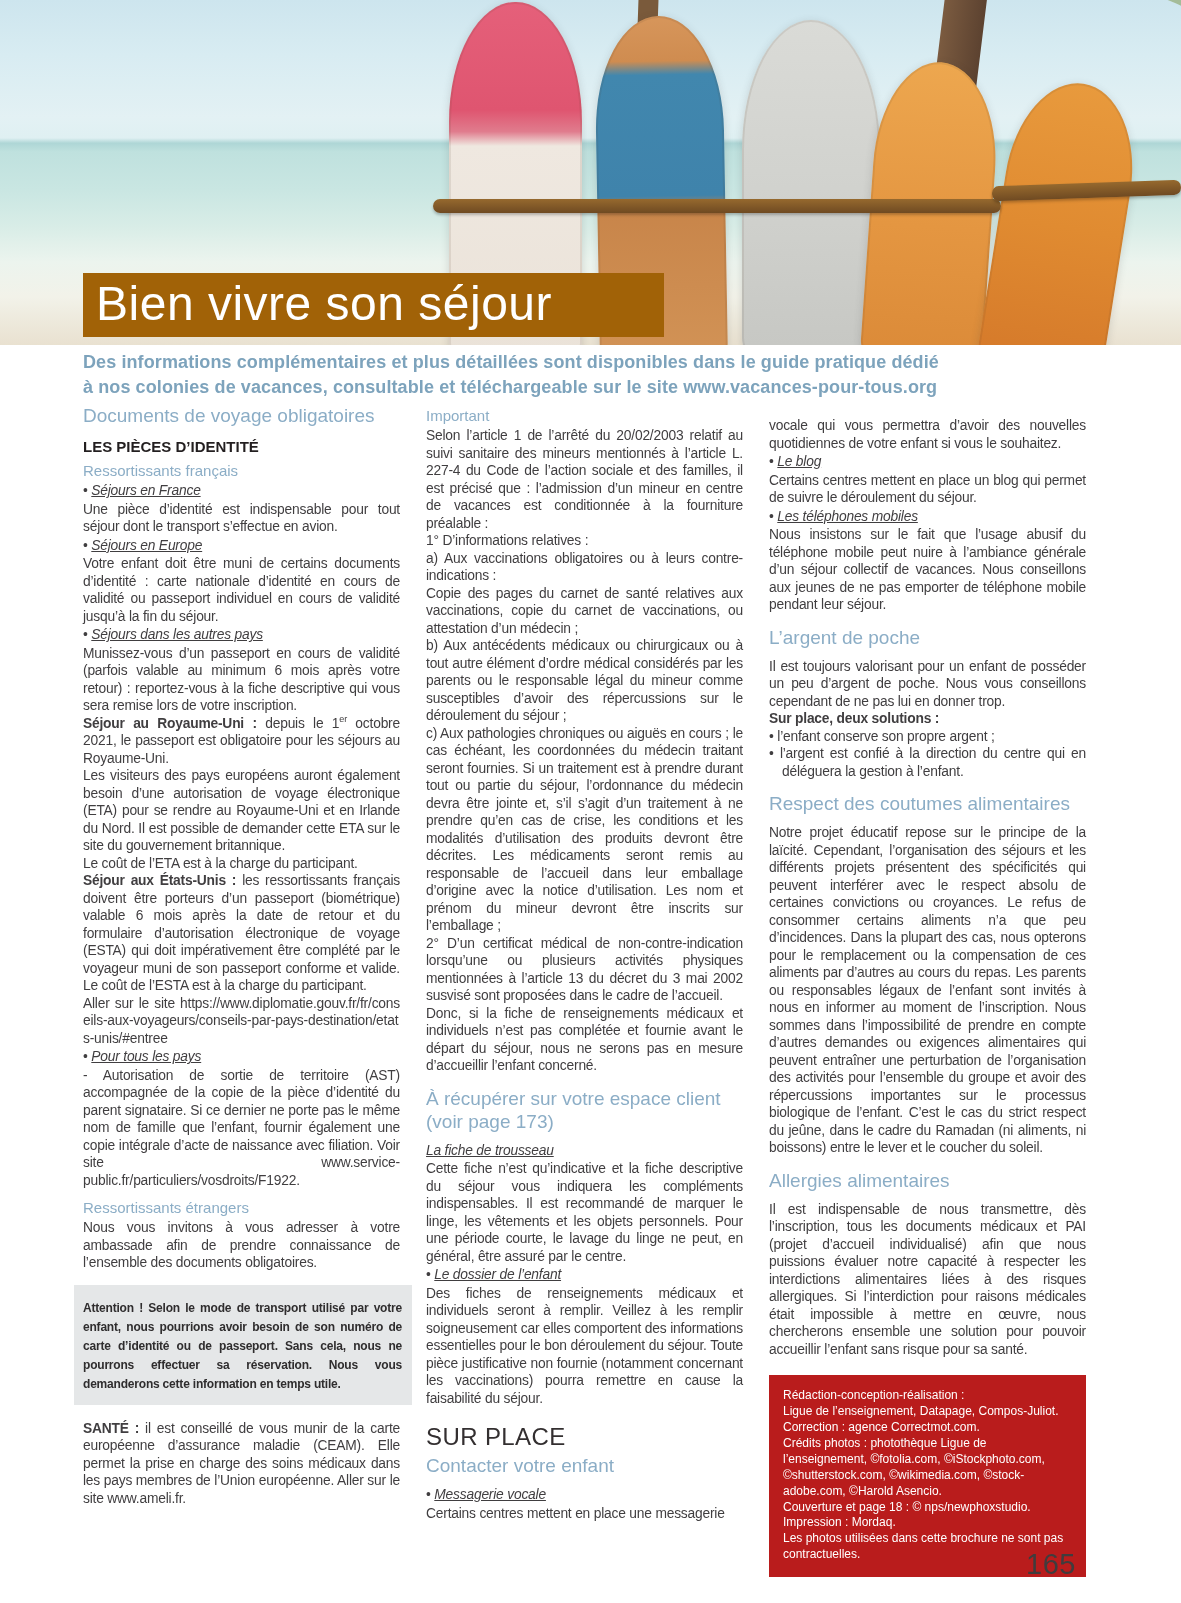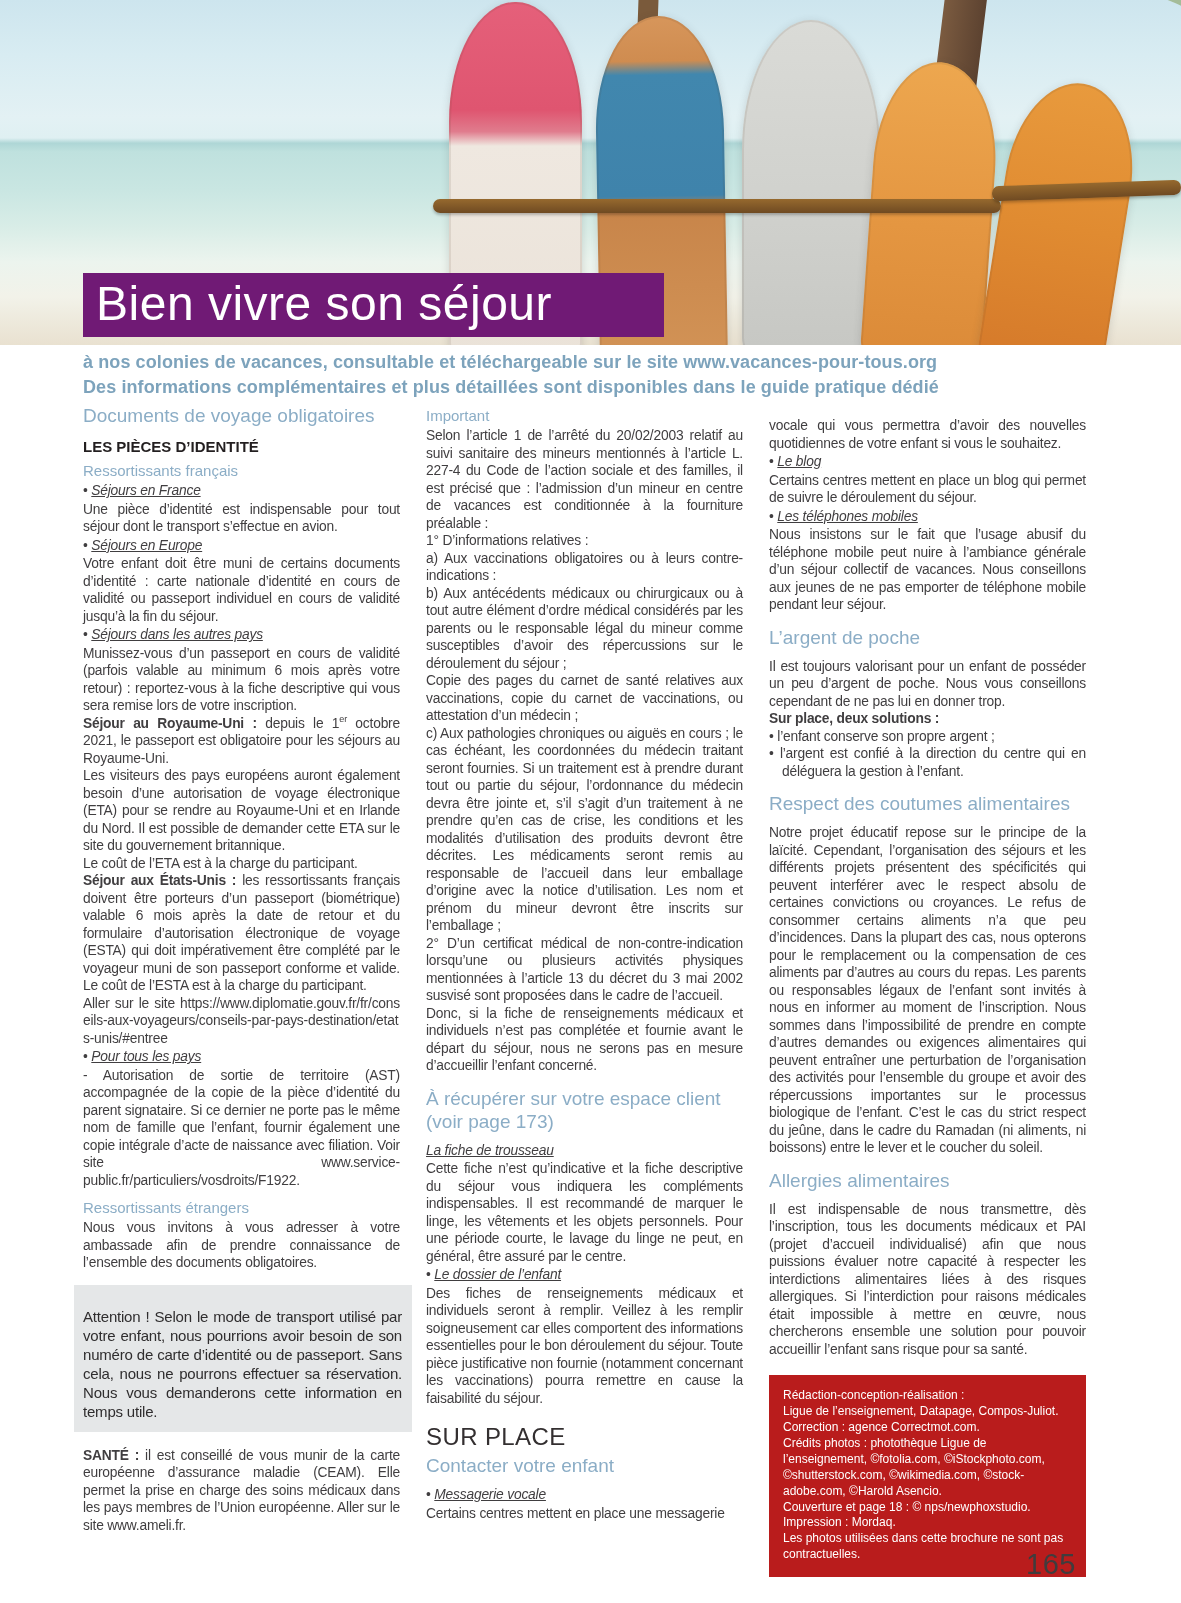--- a/index.html
+++ b/index.html
@@ -17,21 +17,21 @@
       #ecf4ee 76%,#f2f2e9 86%,#e9e1d0 100%);
   }
   .leaf{position:absolute;background:#76975f;border-radius:50%;opacity:.9;transform-origin:100% 0;}
   .leaf.light{background:#9ab183;opacity:.8;}
   .stick{position:absolute;border-radius:8px;}
   .board{position:absolute;box-shadow:inset 0 0 0 2px rgba(80,60,40,.10),0 2px 8px rgba(60,60,60,.18);}
   .rack{position:absolute;background:linear-gradient(180deg,#96692e,#6f4a22);border-radius:7px;box-shadow:0 2px 3px rgba(0,0,0,.25);}
   
   .title-box{
     position:absolute;left:83px;top:273px;width:568px;height:64px;
-    background:#701a75;color:#ffffff;font-size:48px;line-height:62px;
+    background:#a16207;color:#ffffff;font-size:48px;line-height:62px;
     padding-left:13px;letter-spacing:.5px;white-space:nowrap;z-index:6;
   }
   .subtitle{
     position:absolute;left:83px;top:350px;width:1000px;
     color:#7da3bc;font-size:18px;line-height:25px;font-weight:700;letter-spacing:.1px;
   }
   
   .cols{position:absolute;left:83px;top:402px;width:1003px;display:flex;gap:26px;}
   .col{width:317px;flex:0 0 317px;color:#403e40;}
   .col2{padding-top:5px;}
@@ -41,23 +41,23 @@
   .h2{font-size:19px;font-weight:400;color:#8badc6;margin:2px 0 9px;line-height:23px;}
   .h2.mt{margin-top:12px;}
   .h3{font-size:15px;font-weight:700;color:#231f20;margin:11px 0 5px;}
   .h4{font-size:15px;font-weight:400;color:#8badc6;margin:7px 0 3px;}
   p,.para{margin:0;font-size:13.8px;line-height:17.5px;letter-spacing:-.2px;text-align:justify;color:#403e40;}
   .ib{font-size:13.8px;line-height:17.6px;letter-spacing:-.2px;margin:1px 0 1px;}
   .iu{font-style:italic;text-decoration:underline;}
   .lead{font-weight:700;}
   sup{font-size:9px;vertical-align:super;line-height:0;}
   .attention{
-    background:#e5e7e8;color:#2f2d2e;font-weight:400;
-    font-size:15px;line-height:19px;letter-spacing:-.2px;text-align:justify;
-    padding:22px 10px 11px 9px;margin:13px -12px 15px -9px;
+    background:#e5e7e8;color:#2f2d2e;font-weight:700;
+    font-size:12px;line-height:19px;letter-spacing:-.2px;text-align:justify;
+    padding:14px 10px 11px 9px;margin:13px -12px 15px -9px;
   }
   .sol{padding-left:13px;text-indent:-13px;text-align:justify;}
   .credits{
     background:#b91c1c;color:#ffffff;margin-top:17px;padding:13px 14px 14px;
   }
   .credits .cl{font-size:12px;line-height:15.9px;letter-spacing:0;text-align:left;color:#ffffff;margin:0;}
   .pagenum{position:absolute;right:105px;top:1548px;font-size:29px;color:#403c3d;letter-spacing:.5px;}
   .sp{margin-top:10px;}
 </style>
 </head>
@@ -90,22 +90,22 @@
   <div class="board" style="left:998px;top:82px;width:126px;height:290px;z-index:2;transform:rotate(9deg);
               border-radius:63px 63px 16px 16px / 100px 100px 18px 18px;
               background:linear-gradient(180deg,#e89a3d 0%,#e08b31 50%,#d5792a 100%);"></div>
 
   <div class="rack" style="left:433px;top:199px;width:568px;height:14px;z-index:3;"></div>
   <div class="rack" style="left:992px;top:183px;width:189px;height:15px;z-index:3;transform:rotate(-2deg);"></div>
 </div>
 
 <div class="title-box">Bien vivre son séjour</div>
 <div class="subtitle">
+  <div>Des informations complémentaires et plus détaillées sont disponibles dans le guide pratique dédié</div>
   <div>à nos colonies de vacances, consultable et téléchargeable sur le site www.vacances-pour-tous.org</div>
-  <div>Des informations complémentaires et plus détaillées sont disponibles dans le guide pratique dédié</div>
 </div>
 
 <div class="cols">
 
   <div class="col col1">
     <div class="h2">Documents de voyage obligatoires</div>
     <div class="h3">LES PIÈCES D’IDENTITÉ</div>
     <div class="h4">Ressortissants français</div>
     <div class="ib"><span>•</span> <span class="iu">Séjours en France</span></div>
     <p>Une pièce d’identité est indispensable pour tout séjour dont le transport s’effectue en avion.</p>
@@ -124,22 +124,22 @@
     <p>Nous vous invitons à vous adresser à votre ambassade afin de prendre connaissance de l’ensemble des documents obligatoires.</p>
     <div class="attention">Attention ! Selon le mode de transport utilisé par votre enfant, nous pourrions avoir besoin de son numéro de carte d’identité ou de passeport. Sans cela, nous ne pourrons effectuer sa réservation. Nous vous demanderons cette information en temps utile.</div>
     <p><span class="lead">SANTÉ :</span><span> il est conseillé de vous munir de la carte européenne d’assurance maladie (CEAM). Elle permet la prise en charge des soins médicaux dans les pays membres de l’Union européenne. Aller sur le site www.ameli.fr.</span></p>
   </div>
 
   <div class="col col2">
     <div class="h4" style="margin-top:0;">Important</div>
     <p>Selon l’article 1 de l’arrêté du 20/02/2003 relatif au suivi sanitaire des mineurs mentionnés à l’article L. 227-4 du Code de l’action sociale et des familles, il est précisé que : l’admission d’un mineur en centre de vacances est conditionnée à la fourniture préalable :</p>
     <p>1° D’informations relatives :</p>
     <p>a) Aux vaccinations obligatoires ou à leurs contre-indications :</p>
+    <p>Copie des pages du carnet de santé relatives aux vaccinations, copie du carnet de vaccinations, ou attestation d’un médecin ;</p>
     <p>b) Aux antécédents médicaux ou chirurgicaux ou à tout autre élément d’ordre médical considérés par les parents ou le responsable légal du mineur comme susceptibles d’avoir des répercussions sur le déroulement du séjour ;</p>
-    <p>Copie des pages du carnet de santé relatives aux vaccinations, copie du carnet de vaccinations, ou attestation d’un médecin ;</p>
     <p>c) Aux pathologies chroniques ou aiguës en cours ; le cas échéant, les coordonnées du médecin traitant seront fournies. Si un traitement est à prendre durant tout ou partie du séjour, l’ordonnance du médecin devra être jointe et, s’il s’agit d’un traitement à ne prendre qu’en cas de crise, les conditions et les modalités d’utilisation des produits devront être décrites. Les médicaments seront remis au responsable de l’accueil dans leur emballage d’origine avec la notice d’utilisation. Les nom et prénom du mineur devront être inscrits sur l’emballage ;</p>
     <p>2° D’un certificat médical de non-contre-indication lorsqu’une ou plusieurs activités physiques mentionnées à l’article 13 du décret du 3 mai 2002 susvisé sont proposées dans le cadre de l’accueil.</p>
     <p>Donc, si la fiche de renseignements médicaux et individuels n’est pas complétée et fournie avant le départ du séjour, nous ne serons pas en mesure d’accueillir l’enfant concerné.</p>
     <div class="h2 mt">À récupérer sur votre espace client (voir page 173)</div>
     <div class="ib"><span class="iu">La fiche de trousseau</span></div>
     <p>Cette fiche n’est qu’indicative et la fiche descriptive du séjour vous indiquera les compléments indispensables. Il est recommandé de marquer le linge, les vêtements et les objets personnels. Pour une période courte, le lavage du linge ne peut, en général, être assuré par le centre.</p>
     <div class="ib"><span>•</span> <span class="iu">Le dossier de l’enfant</span></div>
     <p>Des fiches de renseignements médicaux et individuels seront à remplir. Veillez à les remplir soigneusement car elles comportent des informations essentielles pour le bon déroulement du séjour. Toute pièce justificative non fournie (notamment concernant les vaccinations) pourra remettre en cause la faisabilité du séjour.</p>
     <div class="h1 mt">SUR PLACE</div>
     <div class="h2">Contacter votre enfant</div>

